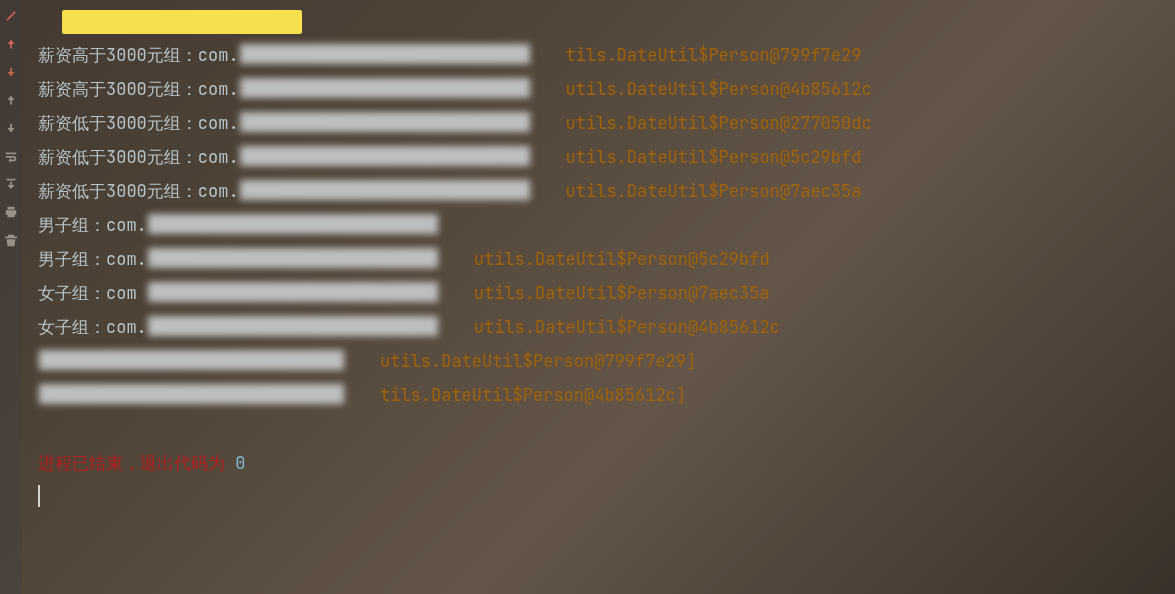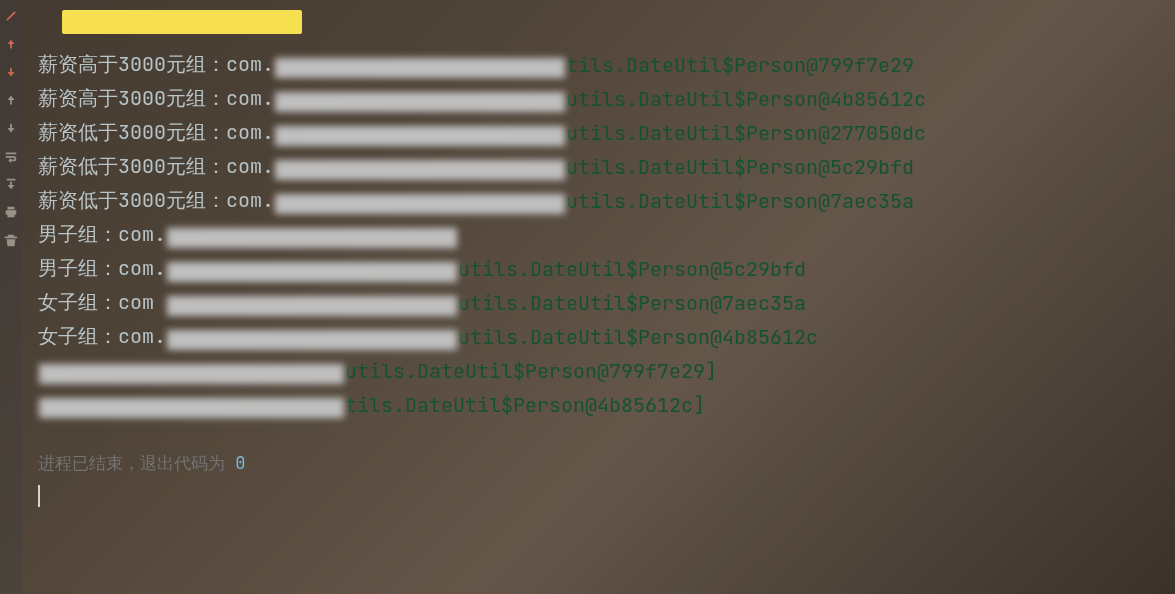--- a/index.html
+++ b/index.html
@@ -52,46 +52,47 @@
       width: 240px;
       height: 24px;
       background: #f7e050;
       border-radius: 2px;
     }
     .lines {
       margin-top: 34px;
     }
     .line {
       display: flex;
-      align-items: flex-end;
+      align-items: flex-start;
       height: 34px;
-      font-size: 20px;
+      font-size: 17px;
       color: #b8c4c8;
     }
     .prefix {
       color: #b8c4c8;
       white-space: pre;
     }
     .redacted {
       display: inline-block;
       height: 20px;
       background: #bfbfbf;
       margin: 0 1px;
       filter: blur(3.5px);
       border-radius: 1px;
     }
     .suffix {
-      color: #14532d;
+      color: #a16207;
       white-space: pre;
+      padding-left: 35px;
     }
     .exit-line {
       margin-top: 34px;
       font-size: 17px;
     }
-    .exit-text { color: #737373; }
+    .exit-text { color: #b91c1c; }
     .exit-code { color: #7fb8d8; }
     .cursor {
       margin-top: 10px;
       width: 2px;
       height: 22px;
       background: #d8d4cc;
     }
     svg { width: 14px; height: 14px; }
   </style>
 </head>

